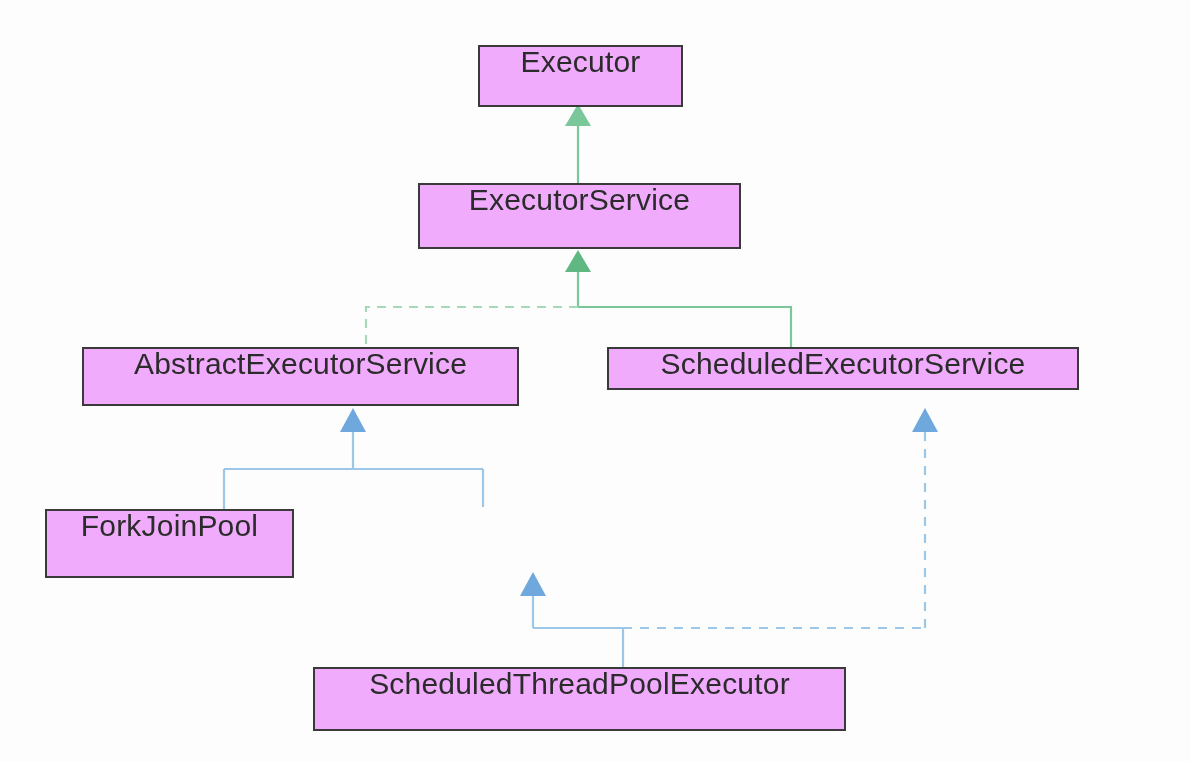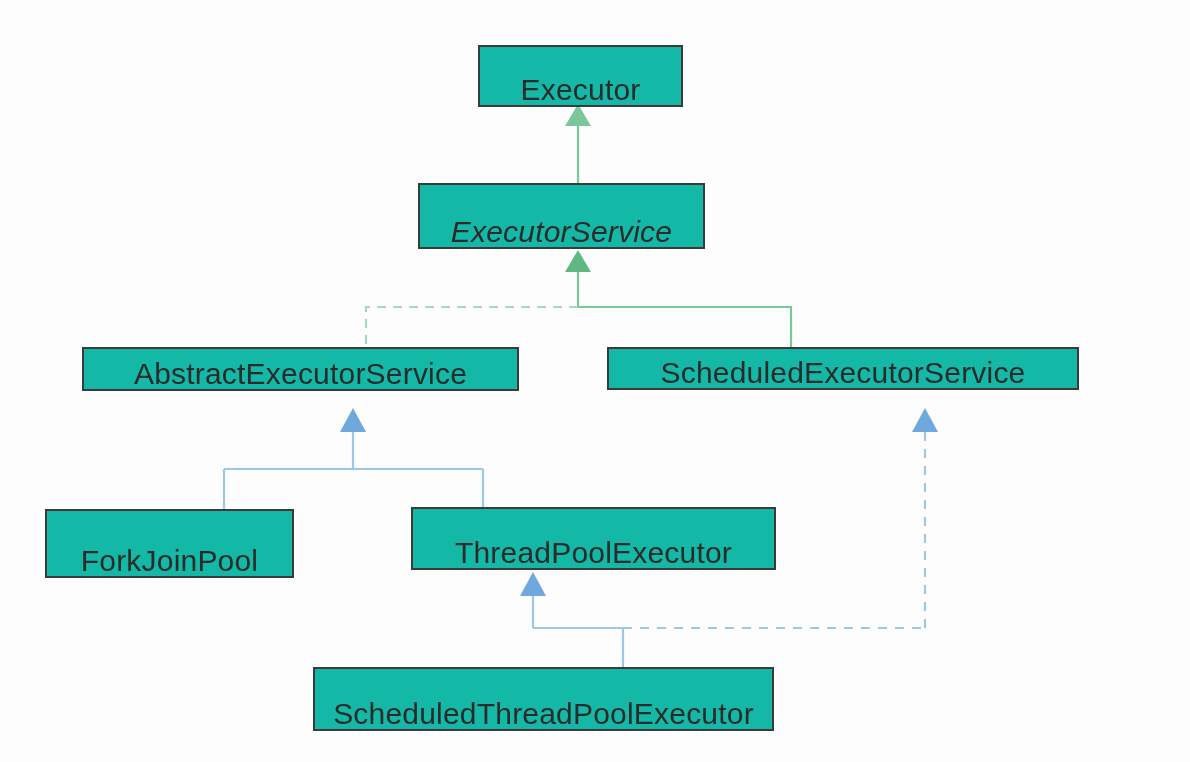--- a/index.html
+++ b/index.html
@@ -19,41 +19,41 @@
     position: absolute;
     left: 0;
     top: 0;
     width: 1190px;
     height: 762px;
     pointer-events: none;
   }
   .node {
     position: absolute;
     box-sizing: border-box;
-    background: #14b8a6;
+    background: #f0abfc;
     border: 2px solid #3a3a3a;
     display: flex;
-    align-items: flex-end;
+    align-items: flex-start;
     justify-content: center;
     color: #2b2b2b;
     letter-spacing: 0.2px;
     white-space: nowrap;
   }
   .node-label {
     display: block;
     line-height: 1;
   }
   
   #n-executor       { left: 478px; top: 45px;  width: 205px; height: 62px;  font-size: 30px; }
-  #n-executorservice{ left: 418px; top: 183px; width: 287px; height: 66px;  font-size: 30px; font-style: italic; }
-  #n-abstract       { left: 82px;  top: 347px; width: 437px; height: 44px;  font-size: 30px; }
+  #n-executorservice{ left: 418px; top: 183px; width: 323px; height: 66px;  font-size: 30px; }
+  #n-abstract       { left: 82px;  top: 347px; width: 437px; height: 59px;  font-size: 30px; }
   #n-scheduledsvc   { left: 607px; top: 347px; width: 472px; height: 43px;  font-size: 30px; }
   #n-forkjoin       { left: 45px;  top: 509px; width: 249px; height: 69px;  font-size: 30px; }
   #n-threadpool     { left: 411px; top: 507px; width: 365px; height: 63px;  font-size: 30px; }
-  #n-scheduledtpe   { left: 313px; top: 667px; width: 461px; height: 64px;  font-size: 30px; }
+  #n-scheduledtpe   { left: 313px; top: 667px; width: 533px; height: 64px;  font-size: 30px; }
 </style>
 </head>
 <body>
 
 <div id="canvas">
 
   <svg id="edges" viewBox="0 0 1190 762" width="1190" height="762">
 
     <g>
       <line x1="578" y1="183" x2="578" y2="118" stroke="#7ac79a" stroke-width="2.2"></line>
@@ -109,21 +109,18 @@
   </div>
 
   <div class="node" id="n-scheduledsvc">
     <span class="node-label">ScheduledExecutorService</span>
   </div>
 
   <div class="node" id="n-forkjoin">
     <span class="node-label">ForkJoinPool</span>
   </div>
 
-  <div class="node" id="n-threadpool">
-    <span class="node-label">ThreadPoolExecutor</span>
-  </div>
 
   <div class="node" id="n-scheduledtpe">
     <span class="node-label">ScheduledThreadPoolExecutor</span>
   </div>
 
 </div>
 
 </body></html>

